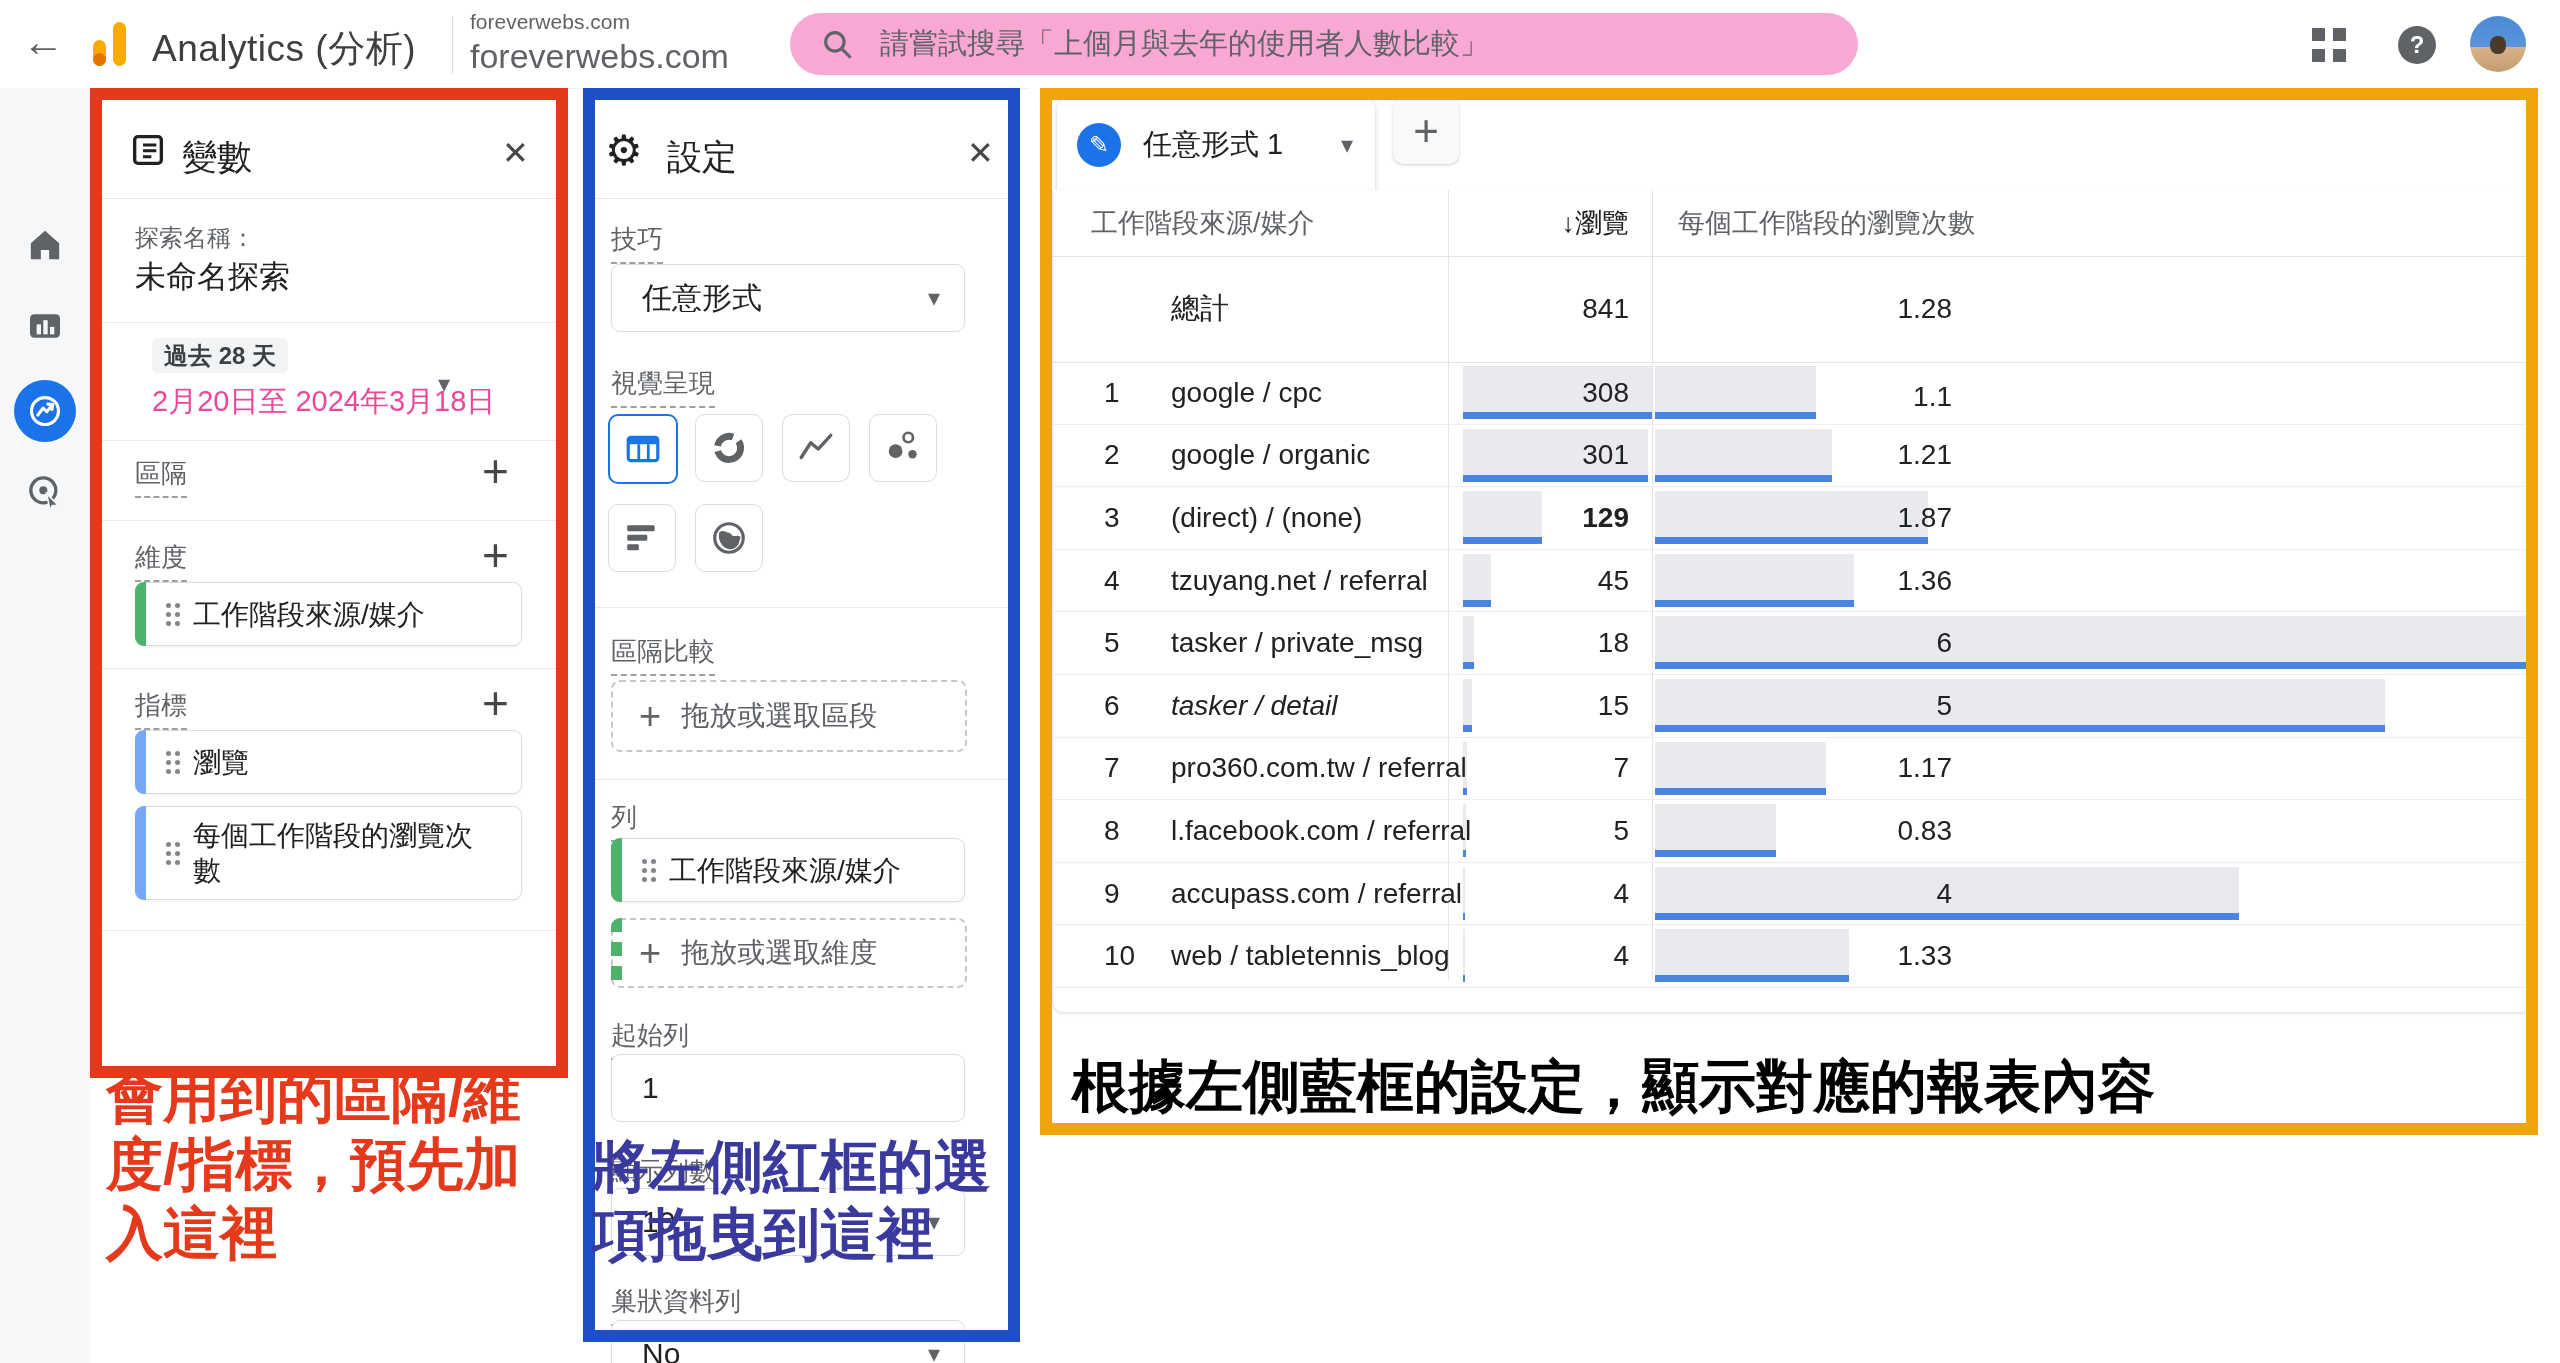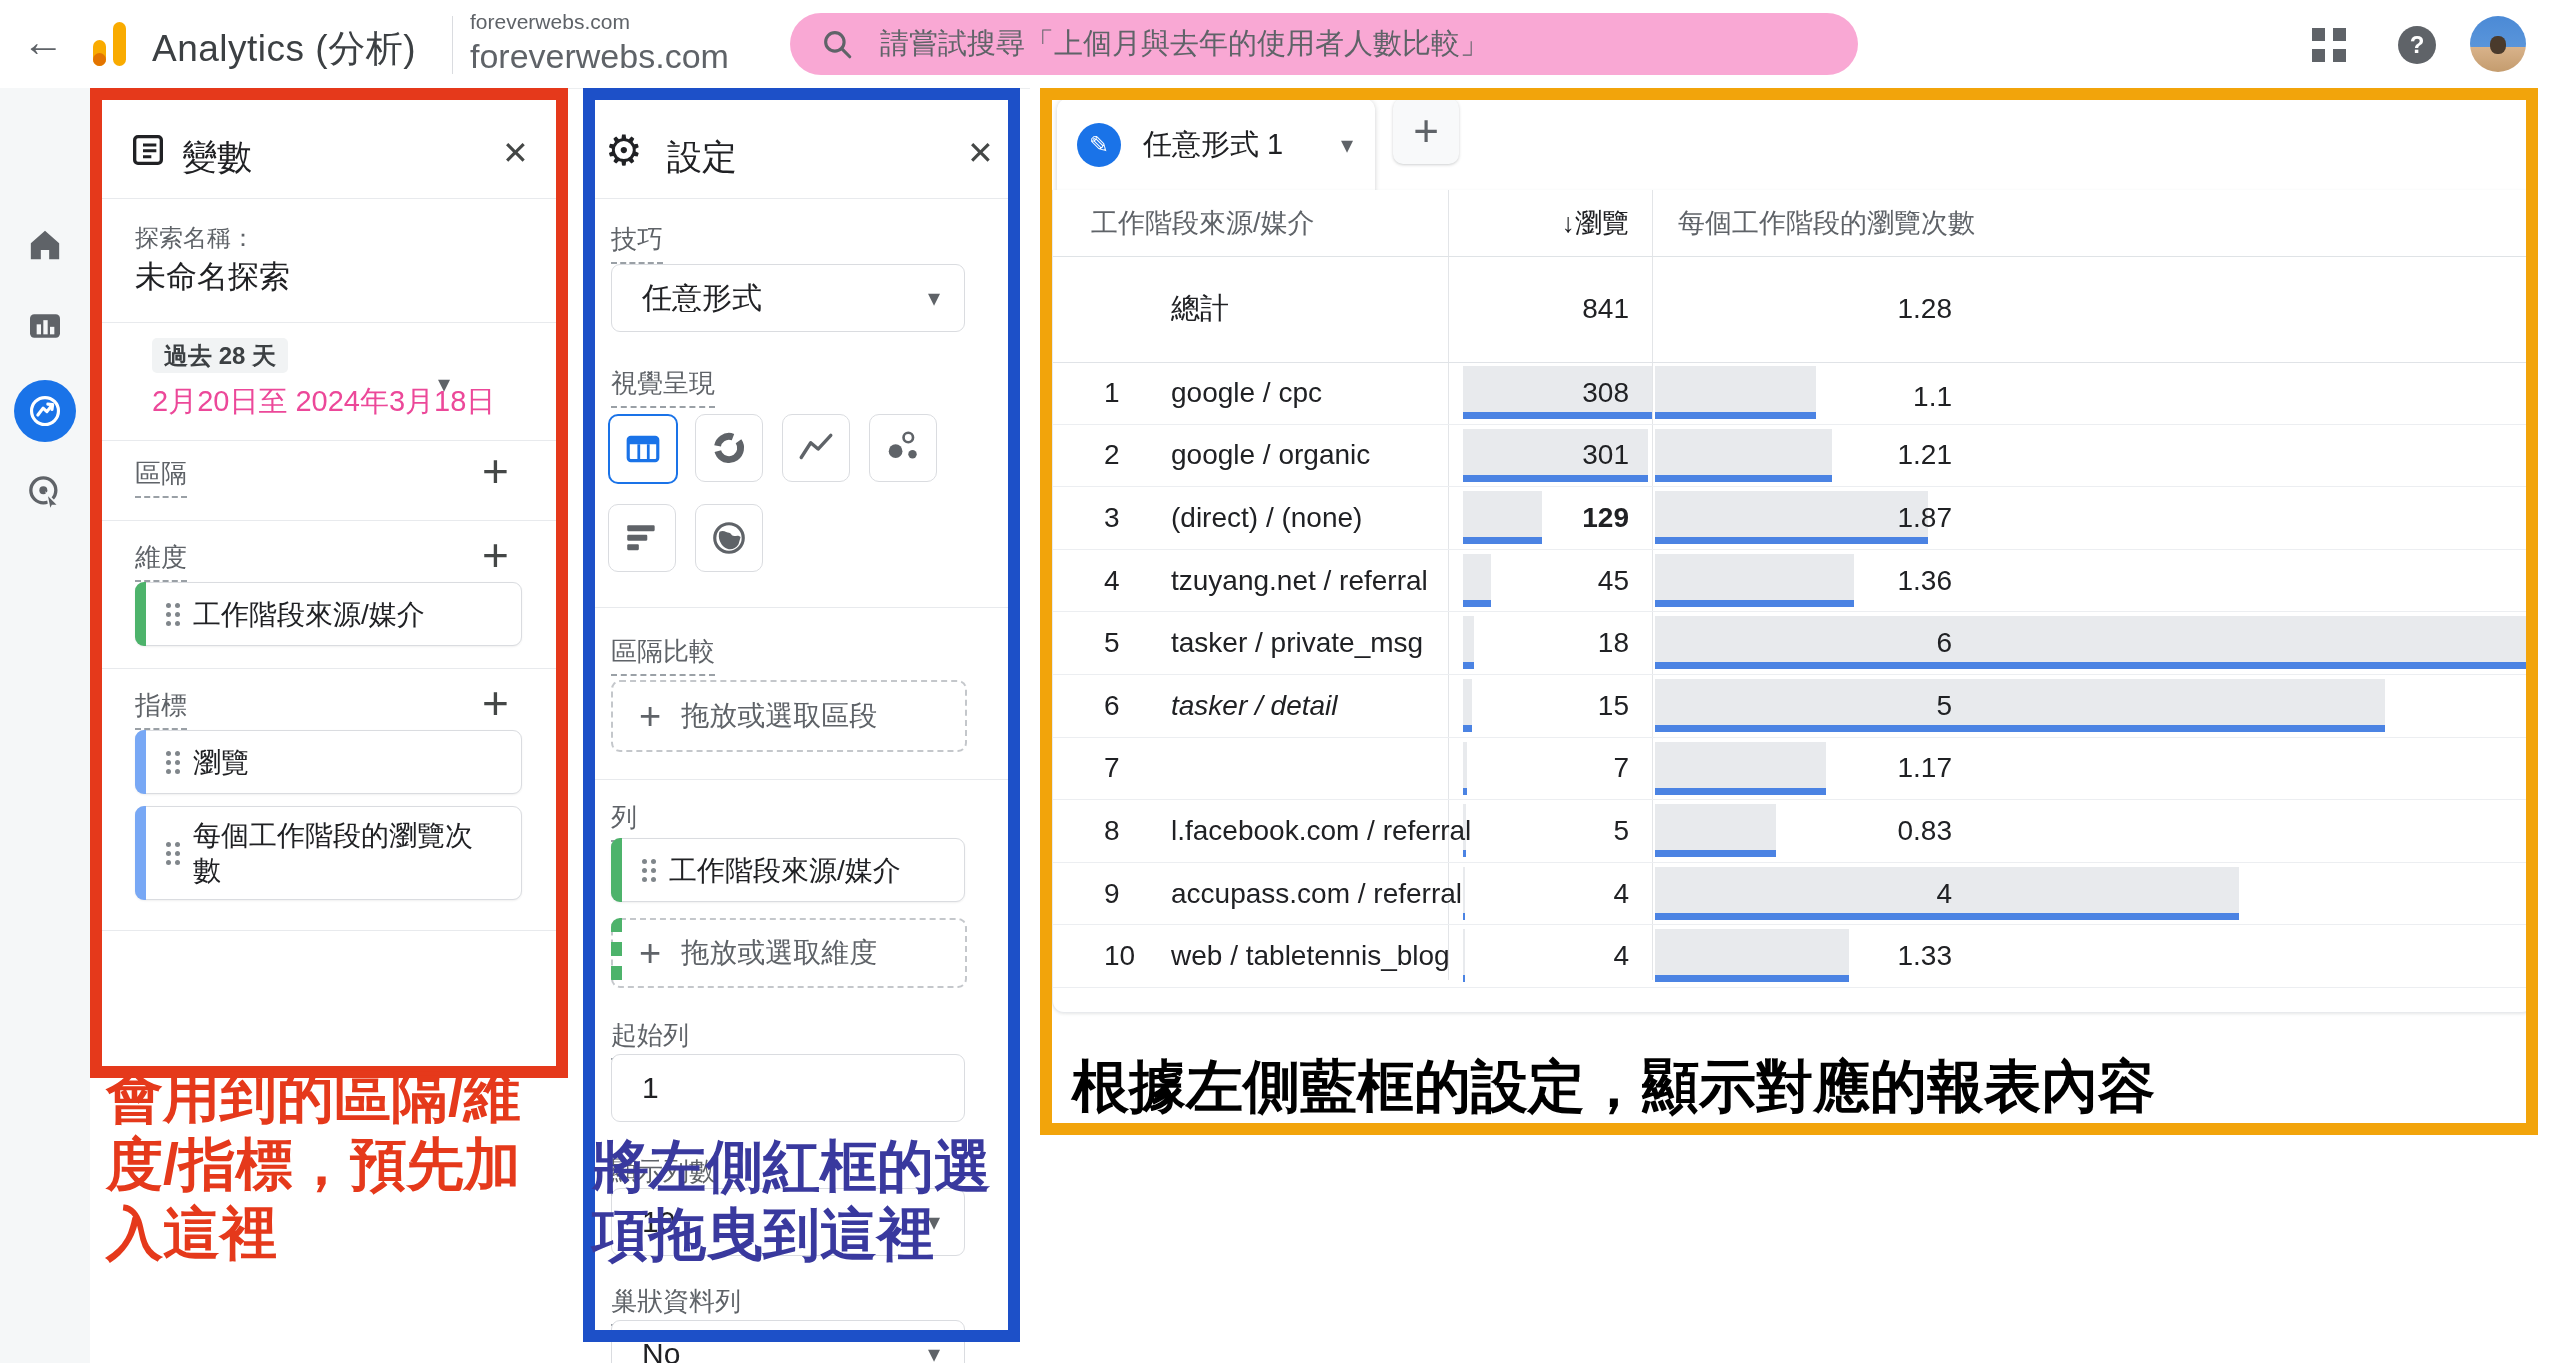--- a/index.html
+++ b/index.html
@@ -430,20 +430,21 @@
         <div class="trow" style="">
         <div class="bar" style="left: 410px; width: 4px;">
           <span class="fill"></span>
             <span class="line"></span>
         </div>
         <div class="bar" style="left: 602px; width: 171px;">
           <span class="fill"></span>
             <span class="line"></span>
         </div>
         <span class="abs" style="left:51px;top:0;height:61.6px;display:flex;align-items:center;font-size:28px;">7</span>
+        <span class="abs" style="left:118px;top:0;height:61.6px;display:flex;align-items:center;font-size:28px;">pro360.com.tw / referral</span>
         <span class="num-r" style="left:400px;top:0;width:176px;height:61.6px;">7</span>
         <span class="num-r" style="left:601px;top:0;width:298px;height:61.6px;">1.17</span>
       </div>
         <div class="trow" style="">
         <div class="bar" style="left: 410px; width: 3px;">
           <span class="fill"></span>
             <span class="line"></span>
         </div>
         <div class="bar" style="left: 602px; width: 121px;">
           <span class="fill"></span>

